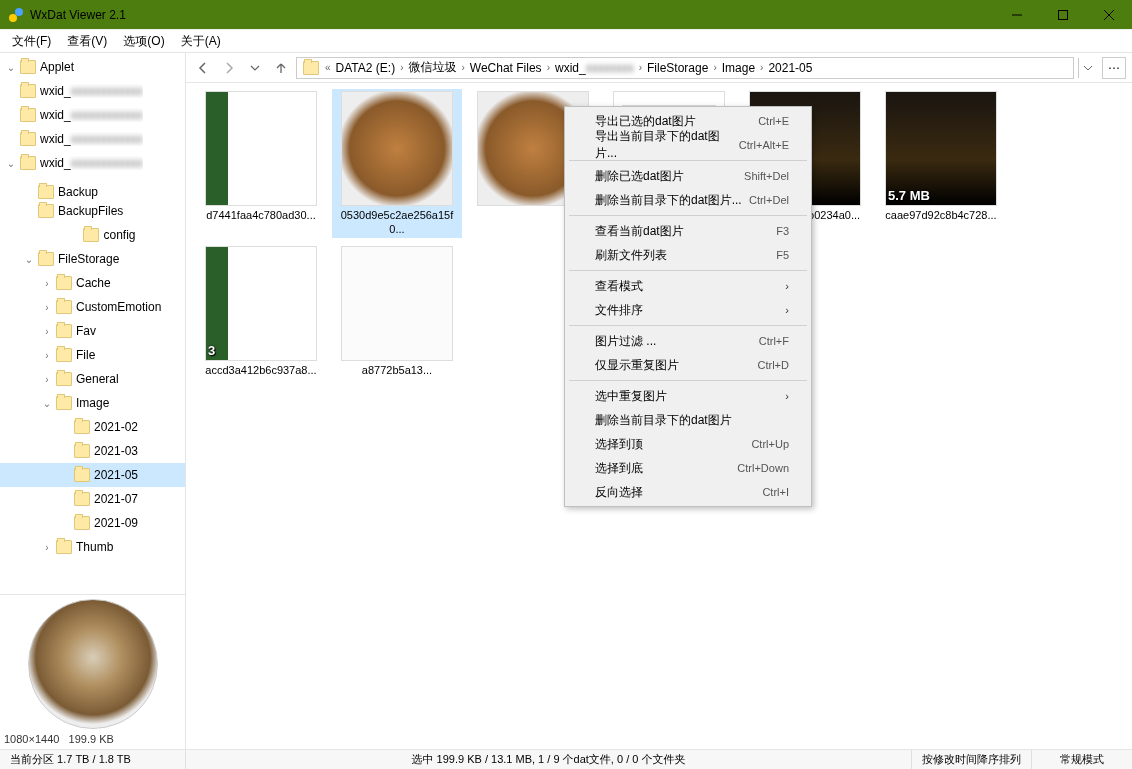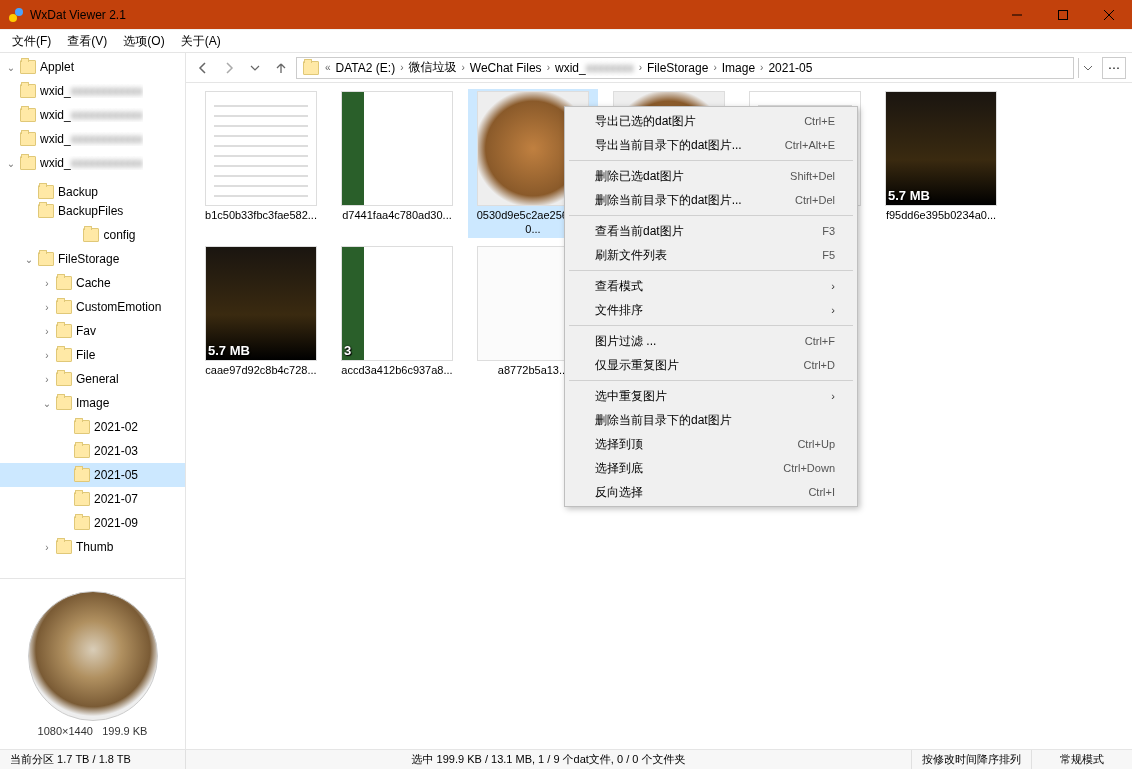--- a/index.html
+++ b/index.html
@@ -1,19 +1,19 @@
 <!DOCTYPE html>
 <html><head>
 <meta charset="utf-8">
 <style>
 * { box-sizing: border-box; margin: 0; padding: 0; font-family: "Microsoft YaHei", "Segoe UI", sans-serif; }
 body { width: 1132px; height: 769px; background: #fff; font-size: 12px; color: #000; overflow: hidden; position: relative; }
 
 
-.titlebar { height: 30px; background: #c2410c; display: flex; align-items: center; padding: 0 0 0 8px; border-bottom: 1px solid #f0f0f0; }
+.titlebar { height: 30px; background: #4d7c0f; display: flex; align-items: center; padding: 0 0 0 8px; border-bottom: 1px solid #f0f0f0; }
 .titlebar .app-icon { width: 16px; height: 16px; margin-right: 6px; }
 .titlebar .title { flex: 1; font-size: 12px; }
 .titlebar .win-btn { width: 46px; height: 30px; display: flex; align-items: center; justify-content: center; cursor: default; }
 
 
 .menubar { height: 22px; background: #fff; display: flex; align-items: center; padding: 0 4px; gap: 0; }
 .menubar .menu-item { padding: 2px 8px; cursor: default; }
 
 
 .main { display: flex; height: calc(100% - 30px - 22px - 20px); border-top: 1px solid #e5e5e5; }
@@ -23,21 +23,21 @@
 .tree { flex: 1; overflow-y: auto; padding: 2px 0; background: #fff; }
 .tree-node { display: flex; align-items: center; height: 24px; padding-right: 4px; cursor: default; white-space: nowrap; }
 .tree-node.selected { background: #cce8ff; }
 .tree-toggle { width: 14px; display: flex; justify-content: center; color: #777; font-size: 10px; }
 .folder-icon { width: 16px; height: 14px; margin: 0 4px 0 2px; background: #ffe9a6; border: 1px solid #e0c878; border-radius: 1px; position: relative; }
 .folder-icon::before { content: ""; position: absolute; top: -3px; left: 0; width: 6px; height: 3px; background: #ffe9a6; border: 1px solid #e0c878; border-bottom: none; border-radius: 1px 1px 0 0; }
 .tree-label { overflow: hidden; text-overflow: ellipsis; }
 .blurred { color: transparent; text-shadow: 0 0 5px rgba(0,0,0,0.6); }
 
 
-.preview { border-top: 1px solid #e5e5e5; padding: 12px; text-align: center; }
+.preview { border-top: 1px solid #e5e5e5; padding: 4px; text-align: left; }
 .preview-img { width: 130px; height: 130px; margin: 0 auto 4px; background: radial-gradient(circle at 50% 45%, #d9cdb8 0%, #b09060 30%, #7a5b35 60%, #eee 70%); border: 1px solid #ccc; border-radius: 50%; }
 .preview-info { font-size: 11px; color: #333; }
 
 
 .content { flex: 1; display: flex; flex-direction: column; overflow: hidden; }
 .toolbar { height: 30px; border-bottom: 1px solid #e5e5e5; display: flex; align-items: center; padding: 0 6px; gap: 4px; }
 .nav-btn { width: 22px; height: 22px; display: flex; align-items: center; justify-content: center; color: #888; cursor: default; }
 .addr-bar { flex: 1; height: 22px; border: 1px solid #ccc; background: #fff; display: flex; align-items: center; padding: 0 2px; overflow: hidden; }
 .addr-folder-icon { width: 16px; height: 14px; margin: 0 4px; }
 .crumb { padding: 0 3px; cursor: default; white-space: nowrap; }
@@ -53,21 +53,21 @@
 .thumb-img.chat { background: linear-gradient(#fff, #fff); }
 .thumb-img.chat::after { content: ""; position: absolute; inset: 8px; background: repeating-linear-gradient(0deg, #ddd 0 2px, transparent 2px 10px); }
 .thumb-img.food { background: radial-gradient(circle at 50% 50%, #c08040 0%, #8a5a2a 60%, #eee 75%); }
 .thumb-img.night { background: linear-gradient(180deg, #1a1510 0%, #3a2a10 60%, #000 100%); }
 .thumb-img.side { background: linear-gradient(90deg, #2a5f2a 0 20%, #fff 20% 100%); }
 .thumb-img.misc { background: #fbfbfb; }
 .thumb-badge { position: absolute; left: 2px; bottom: 2px; color: #fff; font-weight: bold; font-size: 13px; text-shadow: 0 0 2px #000, 1px 1px 1px #000; }
 .thumb-name { width: 120px; text-align: center; font-size: 11px; line-height: 14px; margin-top: 2px; word-break: break-all; max-height: 28px; overflow: hidden; }
 
 
-.ctx-menu { position: absolute; top: 106px; left: 564px; width: 294px; background: #f0f0f0; border: 1px solid #bfbfbf; box-shadow: 2px 2px 6px rgba(0,0,0,0.25); padding: 2px; font-size: 12px; z-index: 100; }
+.ctx-menu { position: absolute; top: 106px; left: 564px; width: 248px; background: #f0f0f0; border: 1px solid #bfbfbf; box-shadow: 2px 2px 6px rgba(0,0,0,0.25); padding: 2px; font-size: 12px; z-index: 100; }
 .ctx-item { display: flex; align-items: center; justify-content: space-between; height: 24px; padding: 0 20px 0 28px; cursor: default; }
 .ctx-sep { height: 1px; background: #d0d0d0; margin: 3px 2px; }
 .ctx-shortcut { color: #555; font-size: 11px; }
 .ctx-sub { color: #333; font-size: 11px; }
 
 
 .statusbar { height: 20px; border-top: 1px solid #e5e5e5; display: flex; align-items: center; font-size: 11px; background: #f7f7f7; }
 .status-cell { padding: 0 10px; border-right: 1px solid #e0e0e0; height: 100%; display: flex; align-items: center; }
 .status-center { flex: 1; justify-content: center; }
 
@@ -275,24 +275,20 @@
       </div>
       <div class="addr-dd">
           <svg width="10" height="10" viewBox="0 0 10 10">
             <path d="M1 3 L5 7 L9 3" fill="none" stroke="#666"></path>
           </svg>
         </div>
       <div class="more-btn">⋯</div>
     </div>
     <div class="grid" id="grid">
         <div class="thumb">
-          <div class="thumb-img chat"></div>
-          <div class="thumb-name">b1c50b33fbc3fae582...</div>
-        </div>
-        <div class="thumb">
           <div class="thumb-img side"></div>
           <div class="thumb-name">d7441faa4c780ad30...</div>
         </div>
         <div class="thumb selected">
           <div class="thumb-img food"></div>
           <div class="thumb-name">0530d9e5c2ae256a15f0...</div>
         </div>
         <div class="thumb">
           <div class="thumb-img food"></div>
           <div class="thumb-name"></div>

